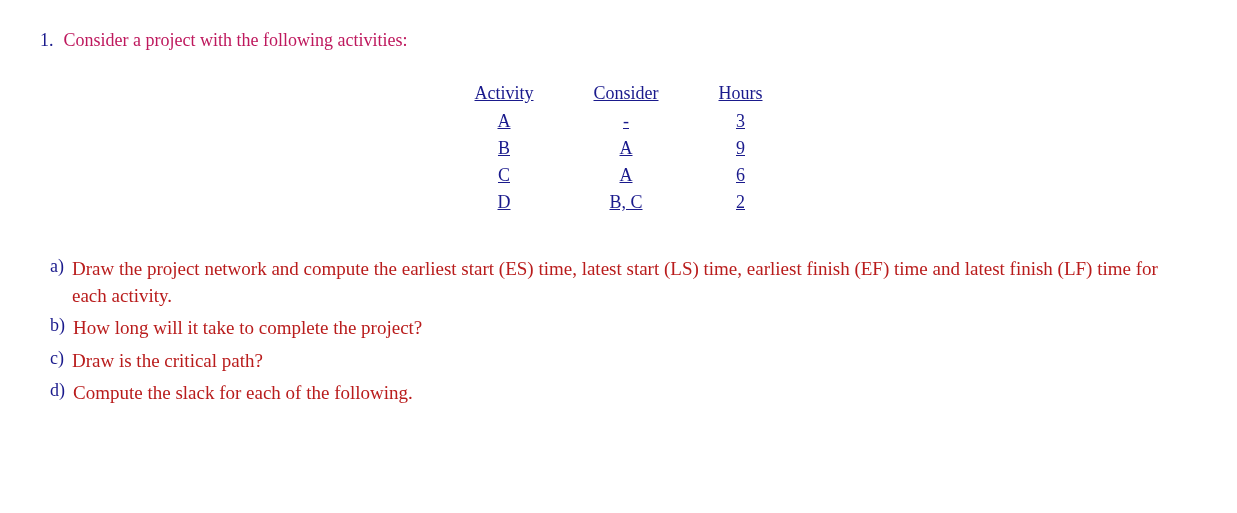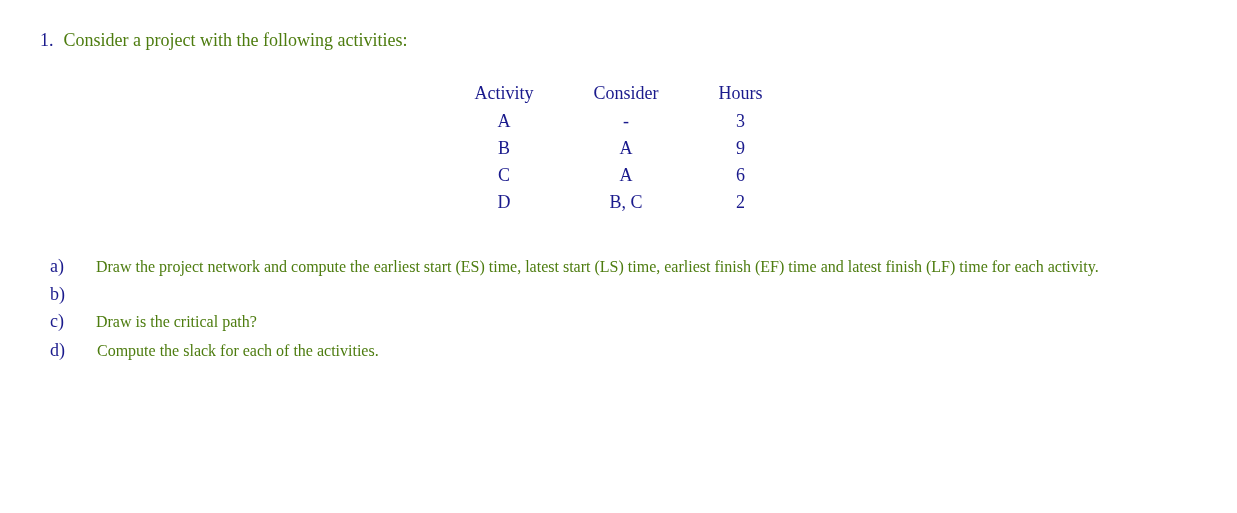--- a/index.html
+++ b/index.html
@@ -31,27 +31,28 @@
     }
 
     .question-number {
       font-size: 18px;
       color: #1a1a8c;
       flex-shrink: 0;
     }
 
     .question-text {
       font-size: 18px;
-      color: #4d7c0f;
+      color: #be185d;
     }
 
     .table-wrapper {
       display: flex;
       justify-content: center;
       margin: 10px 0 20px 0;
+      text-decoration: underline;
     }
 
     .activity-table {
       border-collapse: collapse;
       text-align: center;
     }
 
     .activity-table th {
       font-weight: normal;
       padding: 2px 30px 4px 30px;
@@ -83,24 +84,23 @@
       align-items: flex-start;
     }
 
     .sub-label {
       flex-shrink: 0;
       font-size: 18px;
       color: #1a1a8c;
     }
 
     .sub-text {
-      font-size: 16px;
-      color: #4d7c0f;
+      font-size: 19px;
+      color: #b91c1c;
       line-height: 1.4;
-      margin-left: 24px;
     }
   </style>
 </head>
 <body>
 
 <div class="question-container">
 
   <div class="question-header">
     <span class="question-number">1.</span>
     <span class="question-text">Consider a project with the following activities:</span>
@@ -140,24 +140,25 @@
     </table>
   </div>
 
   <div class="sub-questions">
     <div class="sub-question">
       <span class="sub-label">a)</span>
       <span class="sub-text">Draw the project network and compute the earliest start (ES) time, latest start (LS) time, earliest finish (EF) time and latest finish (LF) time for each activity.</span>
     </div>
     <div class="sub-question">
       <span class="sub-label">b)</span>
+      <span class="sub-text">How long will it take to complete the project?</span>
     </div>
     <div class="sub-question">
       <span class="sub-label">c)</span>
       <span class="sub-text">Draw is the critical path?</span>
     </div>
     <div class="sub-question">
       <span class="sub-label">d)</span>
-      <span class="sub-text">Compute the slack for each of the activities.</span>
+      <span class="sub-text">Compute the slack for each of the following.</span>
     </div>
   </div>
 
 </div>
 
 </body></html>

